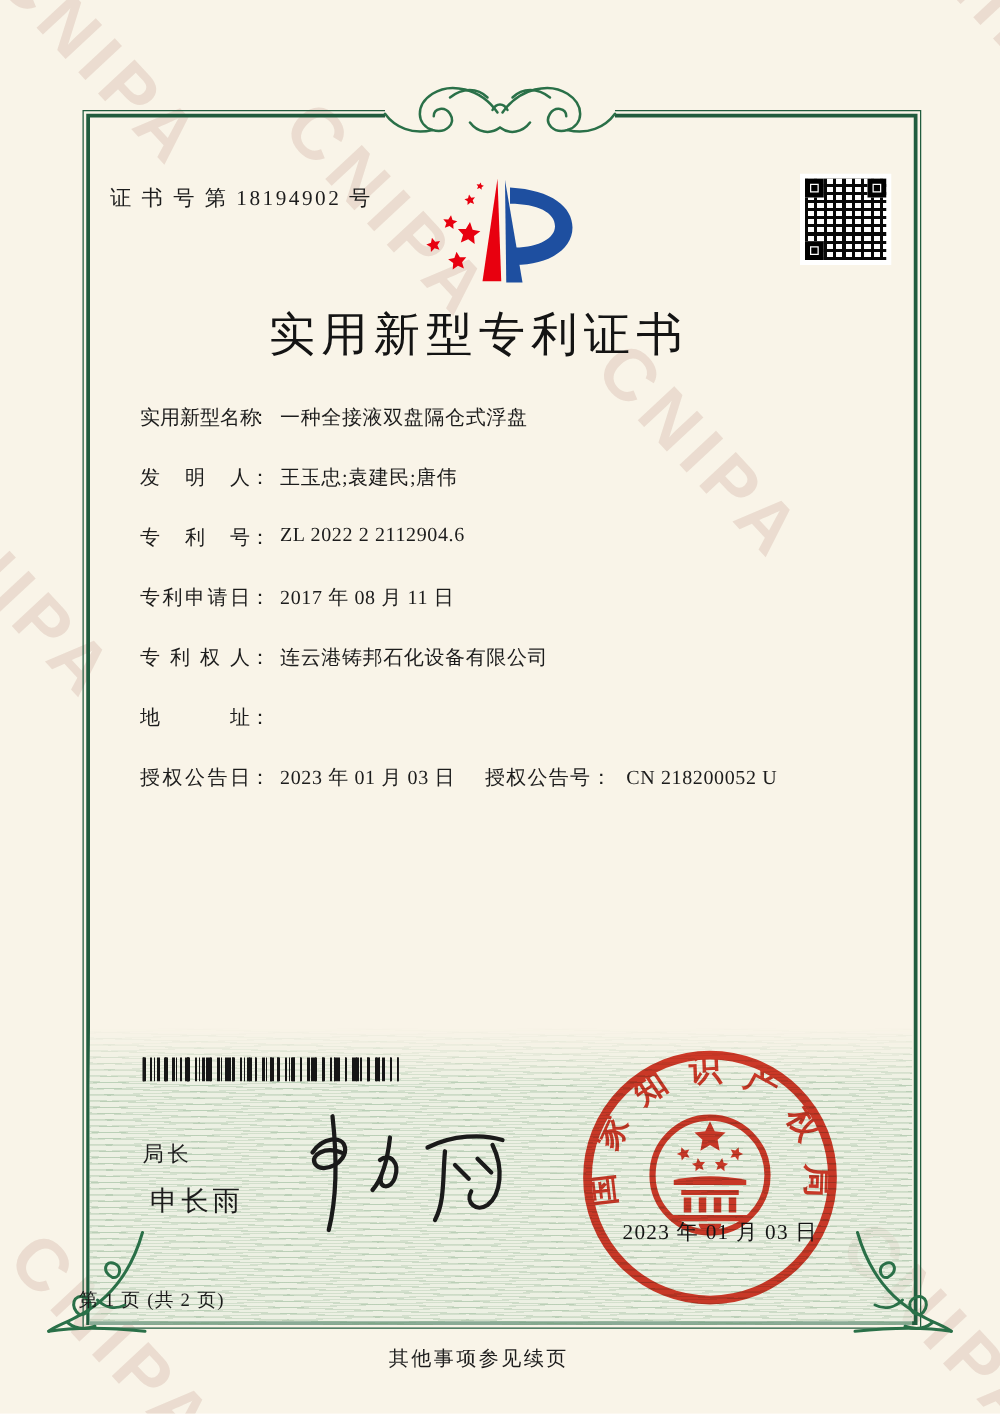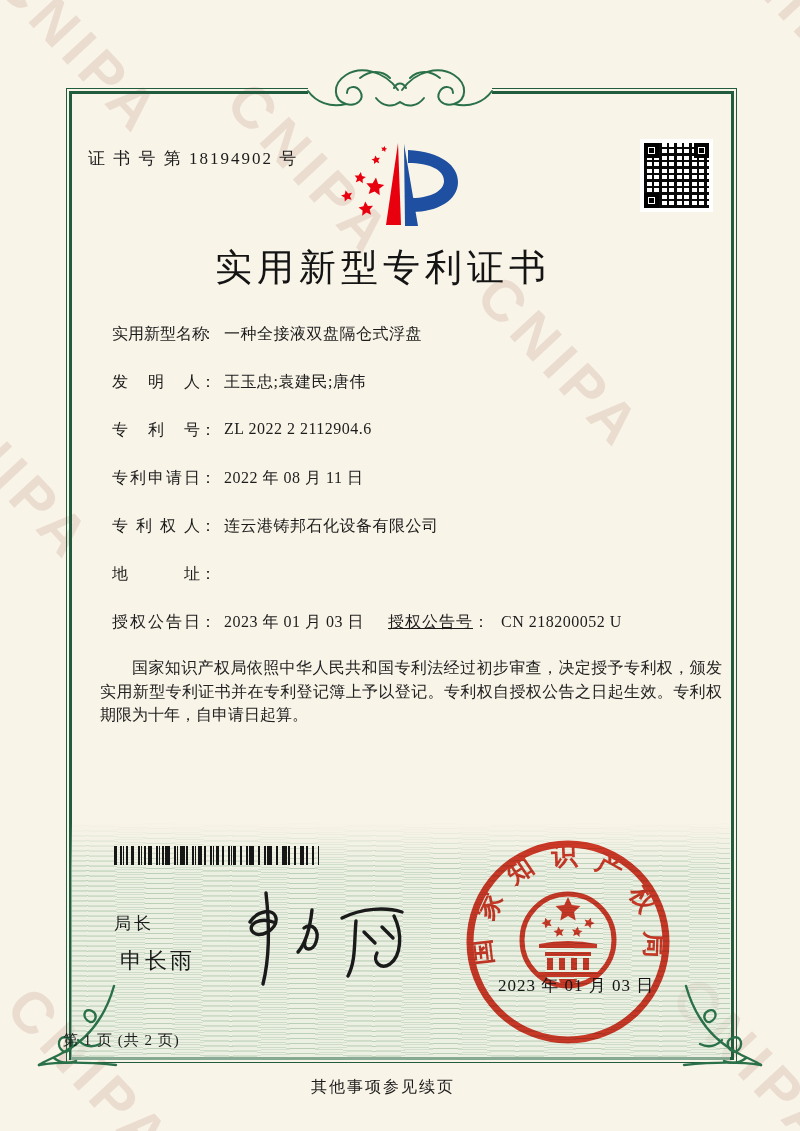--- a/index.html
+++ b/index.html
@@ -60,21 +60,21 @@
   
   .fields{position:absolute;left:112px;top:324px;z-index:3;font-size:16px;}
   .frow{height:48px;display:flex;align-items:flex-start;white-space:nowrap;}
   .f-label{
     display:inline-block;width:88px;text-align:justify;text-align-last:justify;
     -moz-text-align-last:justify;color:#1c1c1c;
   }
   .f-colon{margin-right:8px;}
   .f-value{letter-spacing:0.5px;font-family:Liberation Serif, serif;}
   .frow .second{margin-left:24px;}
-  .second .f-label{width:auto;text-align:left;text-align-last:auto;letter-spacing:1px;text-decoration:underline;}
+  .second .f-label{width:auto;text-align:left;text-align-last:auto;letter-spacing:1px;}
   
   .paras{position:absolute;left:100px;top:656px;width:622px;z-index:3;}
   .paras p{
     margin:0;font-size:16px;line-height:23.5px;text-indent:2em;
     text-align:justify;color:#222;
   }
   
   .barcode{
     position:absolute;left:114px;top:846px;width:205px;height:19px;z-index:3;
     background-image:
@@ -195,21 +195,21 @@
       <span class="f-value">王玉忠;袁建民;唐伟</span>
     </div>
     <div class="frow">
       <span class="f-label">专利号</span>
         <span class="f-colon">：</span>
       <span class="f-value">ZL 2022 2 2112904.6</span>
     </div>
     <div class="frow">
       <span class="f-label">专利申请日</span>
         <span class="f-colon">：</span>
-      <span class="f-value">2022 年 08 月 11 日</span>
+      <span class="f-value">2017 年 08 月 11 日</span>
     </div>
     <div class="frow">
       <span class="f-label">专利权人</span>
         <span class="f-colon">：</span>
       <span class="f-value">连云港铸邦石化设备有限公司</span>
     </div>
     <div class="frow">
       <span class="f-label">地址</span>
         <span class="f-colon">：</span>
     </div>
@@ -218,21 +218,20 @@
         <span class="f-colon">：</span>
       <span class="f-value">2023 年 01 月 03 日</span>
       <span class="second">
         <span class="f-label">授权公告号</span><span class="f-colon">：</span>
         <span class="f-value">CN 218200052 U</span>
       </span>
     </div>
   </div>
 
   <div class="paras">
-    <p>国家知识产权局依照中华人民共和国专利法经过初步审查，决定授予专利权，颁发实用新型专利证书并在专利登记簿上予以登记。专利权自授权公告之日起生效。专利权期限为十年，自申请日起算。</p>
   </div>
 
   <div class="barcode"></div>
 
   <div class="signer-title">局长</div>
   <div class="signer-name">申长雨</div>
 
   <svg class="sig" width="205" height="104" viewBox="0 0 205 104">
     <g fill="none" stroke="#1a1a1a" stroke-width="3.4" stroke-linecap="round">
       <path d="M24,36 C32,24 48,22 50,32 C52,44 32,54 26,45 C22,38 34,31 47,36"></path>

